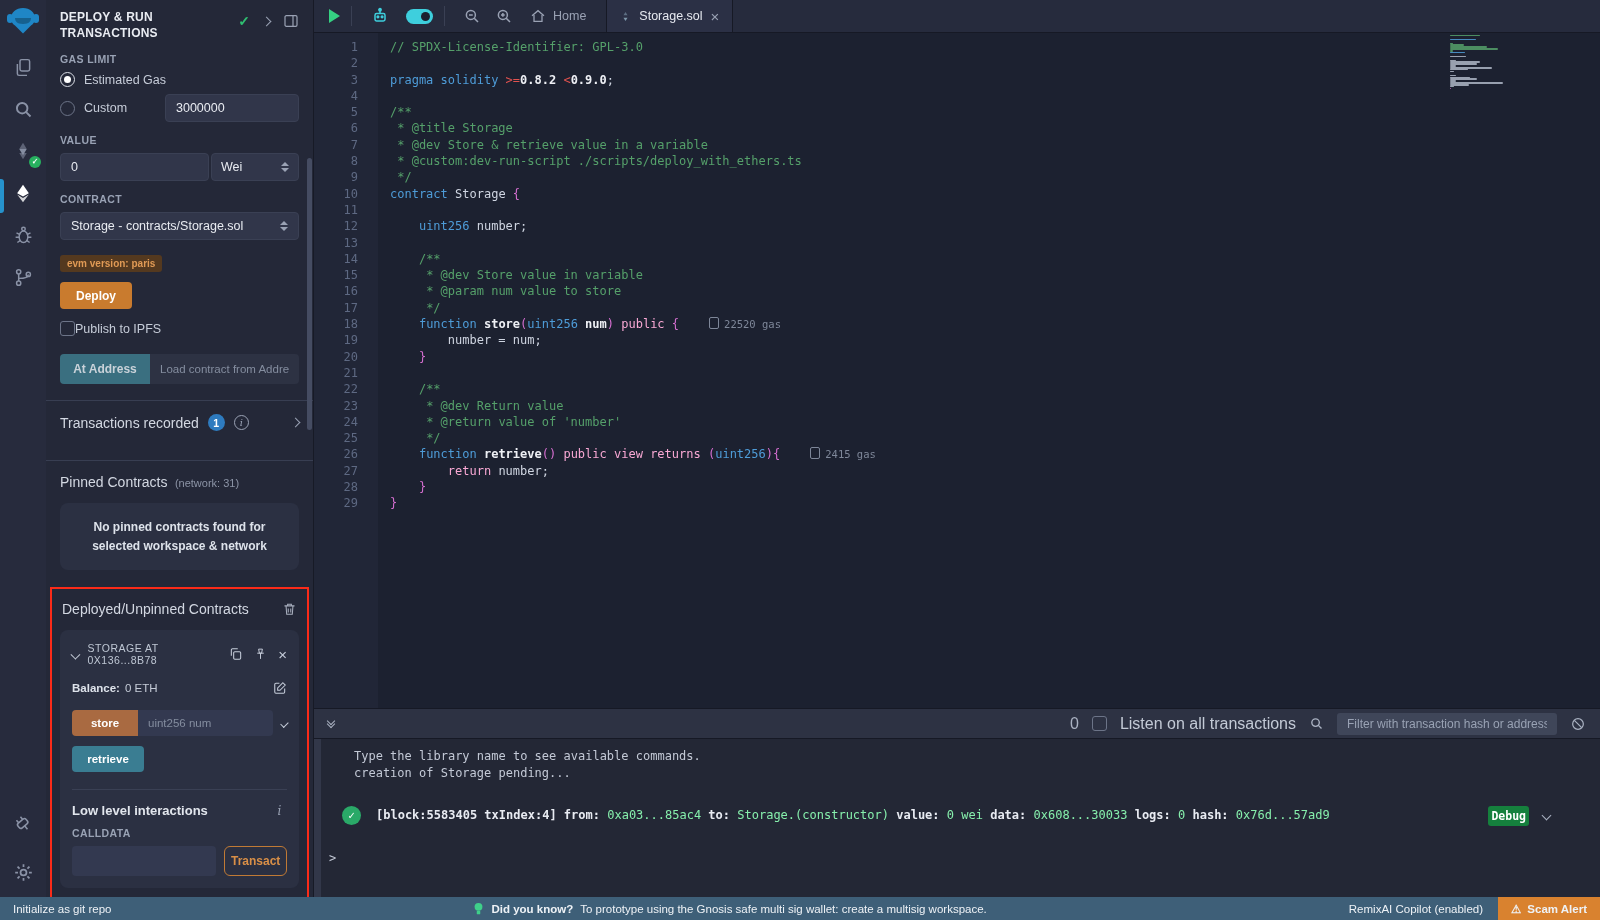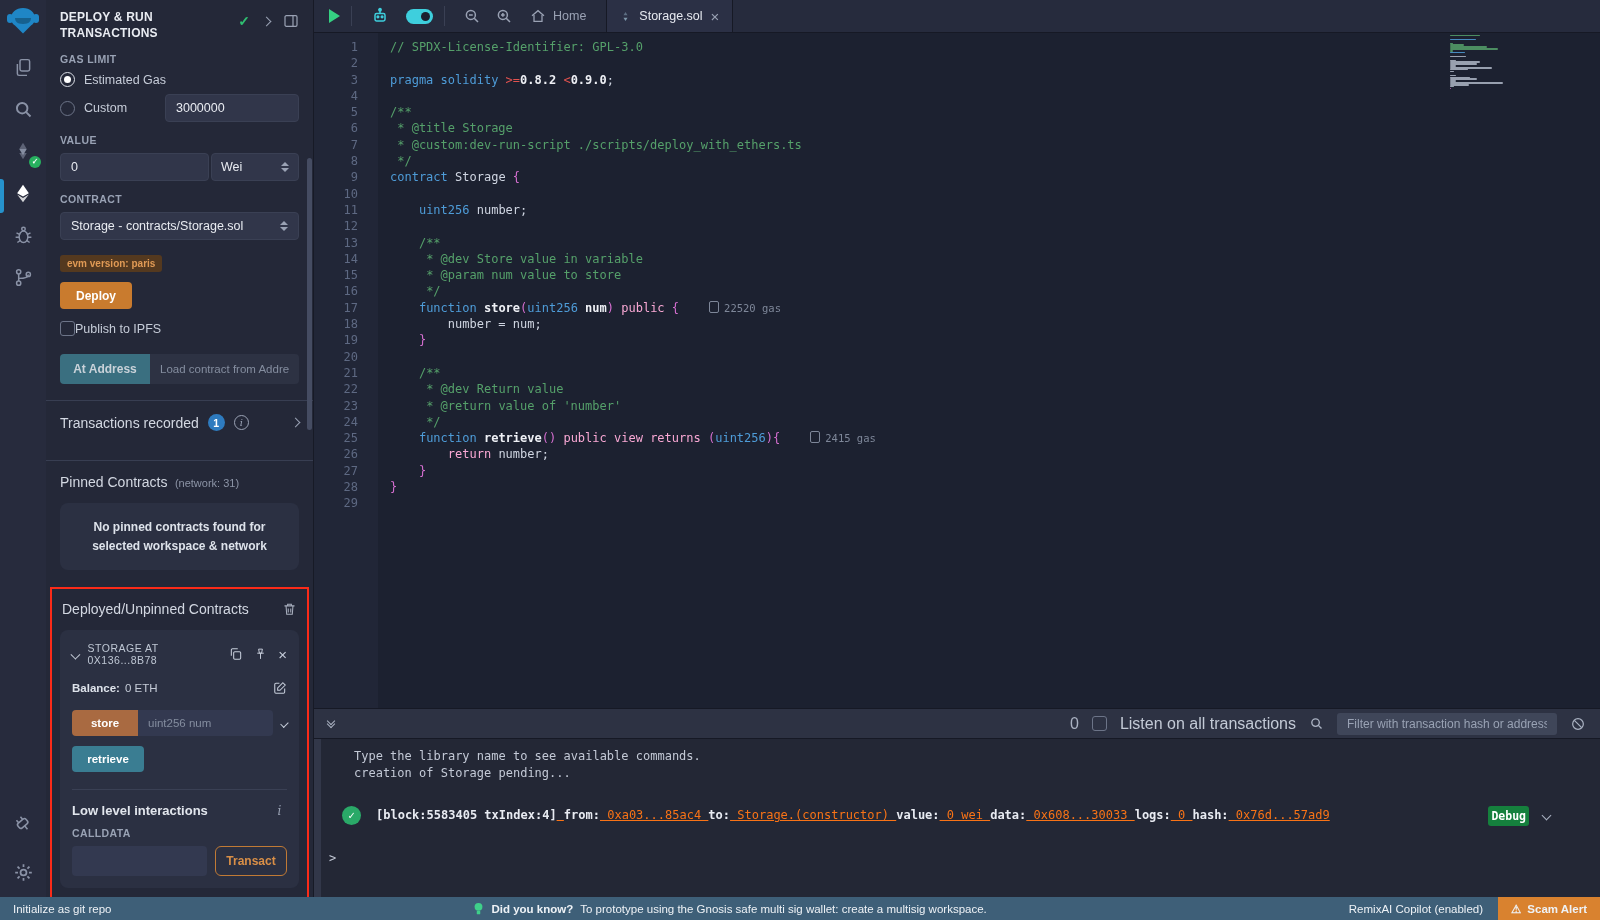--- a/index.html
+++ b/index.html
@@ -67,21 +67,21 @@
   .bal-row { display:flex; align-items:center; margin-top:15px; font-size:11.5px; color:#c6ccd8; }
   .bal-lbl { font-weight:bold; color:#dde2ea; margin-right:5px; }
   .store-row { display:flex; align-items:center; margin-top:15px; }
   .store-btn { width:66px; flex:none; height:26px; background:#a96a41; border-radius:4px 0 0 4px; font-size:11.5px; }
   .store-inp { height:26px; border:none; background:#333950; border-radius:0 4px 4px 0; font-size:11.5px; }
   .retr-btn { margin-top:10px; width:72px; height:26px; background:#3a7d92; font-size:11.5px; }
   .card-div { border-top:1px solid #3a4054; margin-top:17px; }
   .lowlevel-row { display:flex; align-items:center; margin-top:13px; }
   .lowlevel-t { font-size:13px; font-weight:600; color:#e2e6ed; }
   .calldata-row { display:flex; margin-top:7px; gap:8px; }
-  .transact-btn { width:72px; flex:none; height:30px; background:transparent; border:1px solid #c07a35; color:#d98f47; border-radius:6px; }
+  .transact-btn { width:63px; flex:none; height:30px; background:transparent; border:1px solid #c07a35; color:#d98f47; border-radius:6px; }
 
   
   .main { flex:1; display:flex; flex-direction:column; min-width:0; background:#1c2130; }
   .tabbar { height:33px; flex:none; background:#262b3d; display:flex; align-items:center; border-bottom:1px solid #161925; color:#9aa2b4; }
   .play-btn { width:0; height:0; border-top:7px solid transparent; border-bottom:7px solid transparent; border-left:11px solid #35d182; margin-left:15px; cursor:pointer; }
   .vsep { width:1px; height:20px; background:#3a4054; margin:0 11px; }
   .toggle { width:27px; height:15px; border-radius:9px; background:#3ecfdd; position:relative; margin-left:9px; cursor:pointer; }
   .toggle::after { content:""; position:absolute; top:3px; right:3px; width:9px; height:9px; border-radius:50%; background:#1c2130; }
   .tb-ic { margin:0 7px; cursor:pointer; display:flex; align-items:center; }
   .home-tab { display:flex; align-items:center; gap:7px; margin:0 10px; font-size:12.5px; cursor:pointer; }
@@ -105,21 +105,21 @@
   .dblchev .chev { width:6px; height:6px; margin-top:-3px; }
   .term-right { margin-left:auto; display:flex; align-items:center; gap:13px; }
   .filter-inp { width:220px; height:22px; background:#3f4659; border:none; border-radius:3px; color:#dfe3ec; font-size:12px; padding:0 10px; font-family:inherit; outline:none; }
   .filter-inp::placeholder { color:#99a2b4; }
   .terminal { height:159px; flex:none; background:#232735; border-top:1px solid #161925; font:12px/1.4 "DejaVu Sans Mono",monospace; color:#c3c9d6; padding:9px 0 0 40px; position:relative; }
   .terminal::before { content:""; position:absolute; left:0; top:0; width:7px; height:100%; background:#323749; }
   .txlog-row { display:flex; align-items:center; margin-top:24px; margin-left:-12px; padding-right:50px; }
   .tx-check { width:19px; height:19px; flex:none; border-radius:50%; background:#2aa968; color:#fff; font-size:11px; line-height:19px; text-align:center; margin-right:15px; }
   .tx-text { flex:1; white-space:nowrap; overflow:hidden; }
   .tok-txb { font-weight:bold; color:#e8ebf2; }
-  .tok-txn { color:#f97316;text-decoration:underline; }
+  .tok-txn { color:#86efac; }
   .debug-btn { background:#15803d; height:20px; padding:0 3px; font-size:11.5px; border-radius:3px; margin-right:14px; }
   .prompt { position:absolute; left:15px; bottom:30px; }
 
   
   .statusbar { position:absolute; left:0; right:0; bottom:0; height:23px; background:#3e5f78; display:flex; align-items:center; color:#eef2f6; font-size:11.5px; }
   .sb-left { margin-left:13px; cursor:pointer; }
   .sb-tip { margin:0 auto; display:flex; align-items:center; gap:7px; }
   .sb-tip b { font-weight:bold; }
   .sb-right { display:flex; align-items:center; height:100%; }
   .copilot { margin-right:15px; cursor:pointer; }
@@ -401,20 +401,21 @@
             <div>28</div>
             <div>29</div>
           </div>
         <div class="codepane" id="code">
             <div class="code-line"><span class="tok-cm">// SPDX-License-Identifier: GPL-3.0</span></div>
             <div class="code-line"></div>
             <div class="code-line"><span class="tok-kw">pragma solidity </span><span class="tok-op">&gt;=</span><span class="tok-bold">0.8.2</span><span class="tok-txt"> </span><span class="tok-op">&lt;</span><span class="tok-bold">0.9.0</span><span class="tok-txt">;</span></div>
             <div class="code-line"></div>
             <div class="code-line"><span class="tok-cm">/**</span></div>
             <div class="code-line"><span class="tok-cm"> * @title Storage</span></div>
+            <div class="code-line"><span class="tok-cm"> * @dev Store &amp; retrieve value in a variable</span></div>
             <div class="code-line"><span class="tok-cm"> * @custom:dev-run-script ./scripts/deploy_with_ethers.ts</span></div>
             <div class="code-line"><span class="tok-cm"> */</span></div>
             <div class="code-line"><span class="tok-kw">contract </span><span class="tok-txt">Storage </span><span class="tok-br">{</span></div>
             <div class="code-line"></div>
             <div class="code-line"><span class="tok-txt">    </span><span class="tok-kw">uint256</span><span class="tok-txt"> number;</span></div>
             <div class="code-line"></div>
             <div class="code-line"><span class="tok-txt">    </span><span class="tok-cm">/**</span></div>
             <div class="code-line"><span class="tok-txt">    </span><span class="tok-cm"> * @dev Store value in variable</span></div>
             <div class="code-line"><span class="tok-txt">    </span><span class="tok-cm"> * @param num value to store</span></div>
             <div class="code-line"><span class="tok-txt">    </span><span class="tok-cm"> */</span></div>

